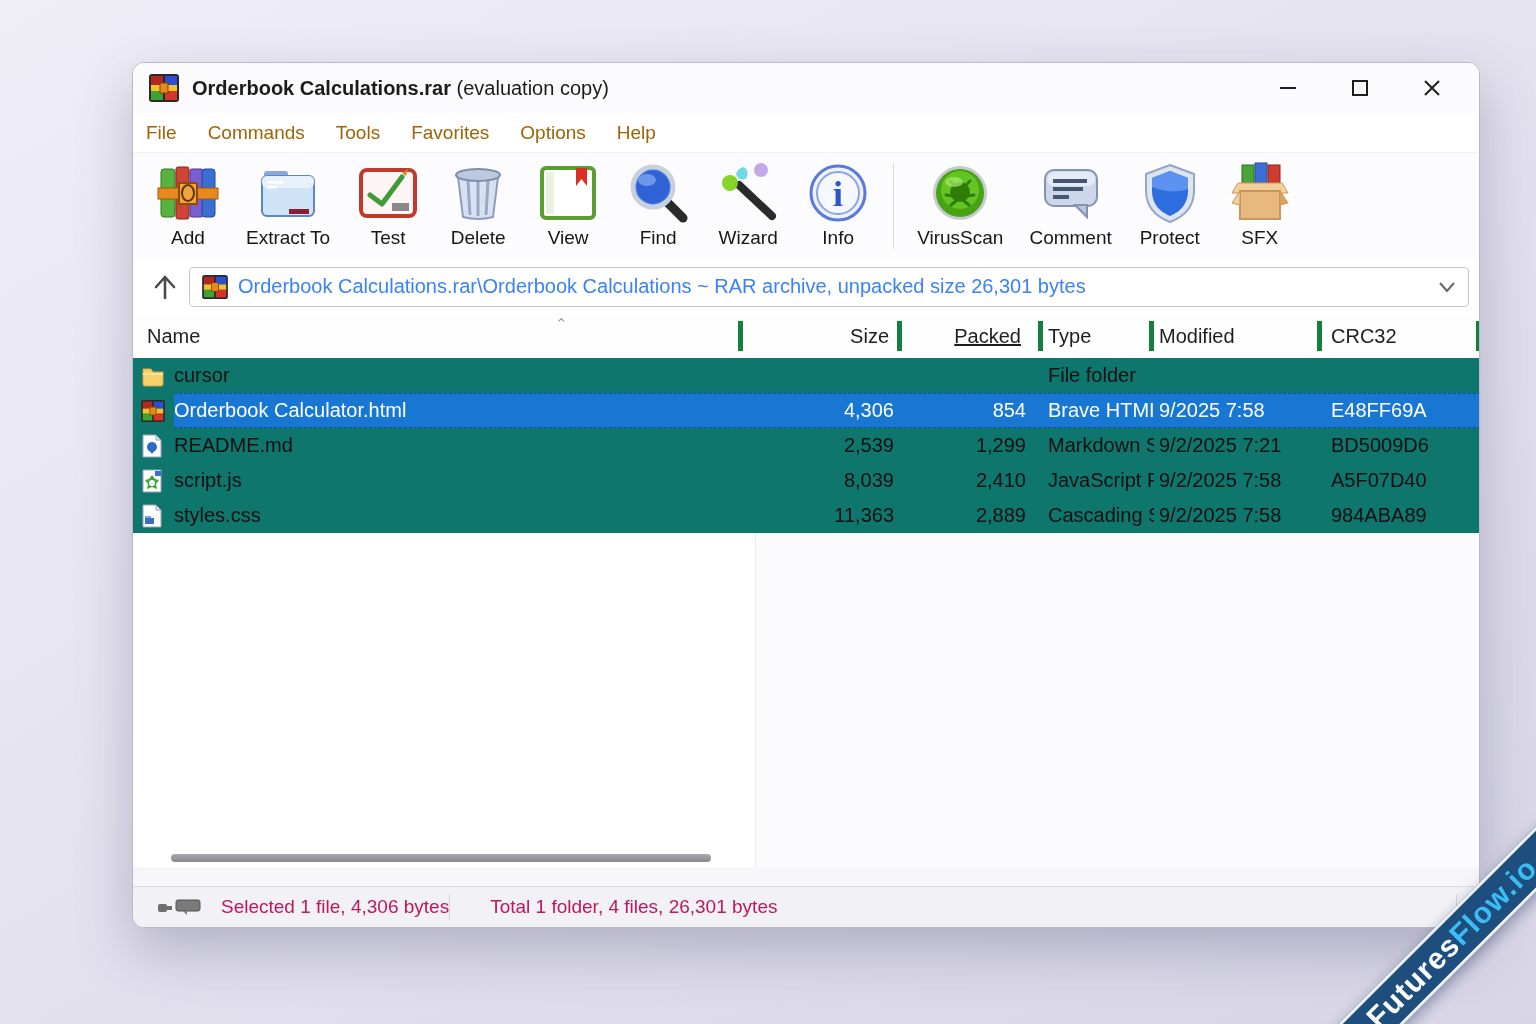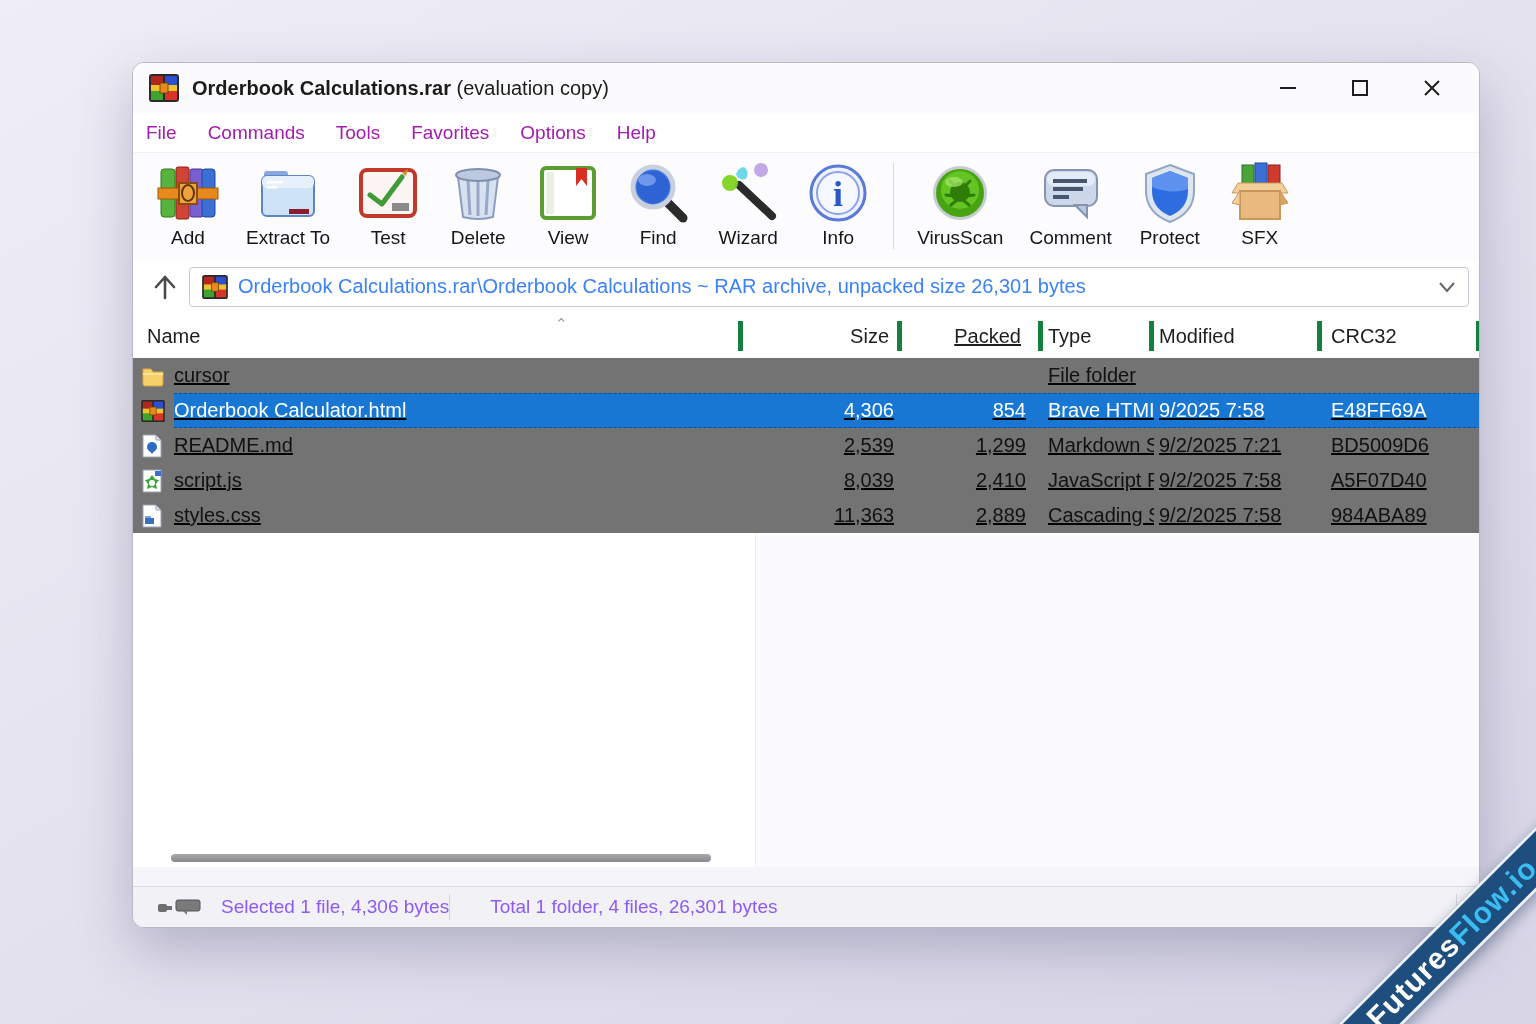--- a/index.html
+++ b/index.html
@@ -13,21 +13,21 @@
 
   
   .titlebar { height:50px; background:#fbfafd; display:flex; align-items:center; padding:0 16px; flex:0 0 auto; }
   .titlebar .app-title { font-size:20px; color:#1b1b1b; margin-left:13px; white-space:nowrap; }
   .titlebar .app-title b { font-weight:700; }
   .win-controls { margin-left:auto; display:flex; align-items:center; gap:30px; padding-right:10px; }
   .win-btn { width:42px; height:34px; display:flex; align-items:center; justify-content:center; cursor:default; }
 
   
   .menubar { height:40px; background:#ffffff; display:flex; align-items:center; gap:27px; padding-left:11px; flex:0 0 auto; border-bottom:1px solid #f1f0f5; }
-  .menu-item { font-size:19px; color:#a21caf; padding:4px 2px; }
+  .menu-item { font-size:19px; color:#a16207; padding:4px 2px; }
 
   
   .toolbar { height:106px; background:#fcfbfe; display:flex; align-items:flex-start; padding:6px 4px 0 10px; flex:0 0 auto; }
   .tool-btn { display:flex; flex-direction:column; align-items:center; padding:2px 13px; border-radius:6px; }
   .tool-btn svg { width:64px; height:64px; }
   .tool-label { font-size:19px; color:#161616; margin-top:2px; white-space:nowrap; }
   .tool-sep { width:1px; height:86px; background:#d9d8e0; margin:4px 10px 0 10px; }
 
   
   .addressrow { height:55px; display:flex; align-items:center; padding:0 8px 0 14px; flex:0 0 auto; background:#fff; }
@@ -43,41 +43,41 @@
   .hcell:last-child { border-right:none; }
   .h-name { padding-left:14px; }
   .h-size,.h-packed { text-align:right; }
   .h-size { padding-right:8px; }
   .h-packed { padding-right:17px;text-decoration:underline; }
   .h-type,.h-modified { padding-left:5px; }
   .h-crc { padding-left:9px; }
   .sort-chevron { position:absolute; left:422px; top:1px; color:#9a9aa4; font-size:15px; }
 
   
-  .listbody { flex:1; background:#737373; display:flex; flex-direction:column; position:relative;text-decoration:underline; }
+  .listbody { flex:1; background:#0f766e; display:flex; flex-direction:column; position:relative; }
   .frow { height:35px; display:flex; align-items:stretch; font-size:20px; color:#111; }
   .icon-cell { width:41px; display:flex; align-items:center; justify-content:flex-start; padding-left:8px; flex:0 0 auto; }
   .row-main { flex:1; display:grid; grid-template-columns:569px 159px 141px 111px 168px 159px; align-items:center; }
   .cell-name { white-space:nowrap; overflow:hidden; }
   .cell-size,.cell-packed { text-align:right; }
   .cell-size { padding-right:8px; }
   .cell-packed { padding-right:17px; }
   .cell-type,.cell-modified { padding-left:5px; white-space:nowrap; overflow:hidden; }
   .cell-crc { padding-left:9px; white-space:nowrap; }
   .frow.selected .row-main { background:var(--selection,#1777d3); color:#fff;
     border-top:1px dashed rgba(8,42,110,.55); border-bottom:1px dashed rgba(8,42,110,.55); }
   .list-filler { flex:1; display:flex; }
   .filler-left { width:623px; background:#fff; border-right:1px solid #ecebf1; }
   .filler-right { flex:1; background:#fbfafc; }
   .hscroll-thumb { position:absolute; left:38px; bottom:5px; width:540px; height:8px; border-radius:4px;
     background:linear-gradient(#a9a9ad,#87878d); }
 
   
   .bottomband { height:20px; background:#f6f5f9; border-bottom:1px solid #dddce4; flex:0 0 auto; }
-  .statusbar { height:40px; background:#f2f1f6; display:flex; align-items:center; flex:0 0 auto; font-size:19px; color:#8b5cf6; }
+  .statusbar { height:40px; background:#f2f1f6; display:flex; align-items:center; flex:0 0 auto; font-size:19px; color:#be185d; }
   .status-icons { display:flex; align-items:center; gap:2px; margin-left:24px; }
   .status-sel { margin-left:20px; white-space:nowrap; }
   .status-sep { width:1px; height:26px; background:#d6d5de; margin-left:auto; }
   .status-total { margin-left:40px; white-space:nowrap; flex:1; }
   .status-sep2 { width:1px; height:26px; background:#d6d5de; margin-right:22px; }
 
   
   .ribbon-anchor { position:absolute; left:1452px; top:943px; width:0; height:0; }
   .ribbon { position:absolute; left:0; top:0; width:440px; height:46px;
     transform:translate(-50%,-50%) rotate(-45deg);

